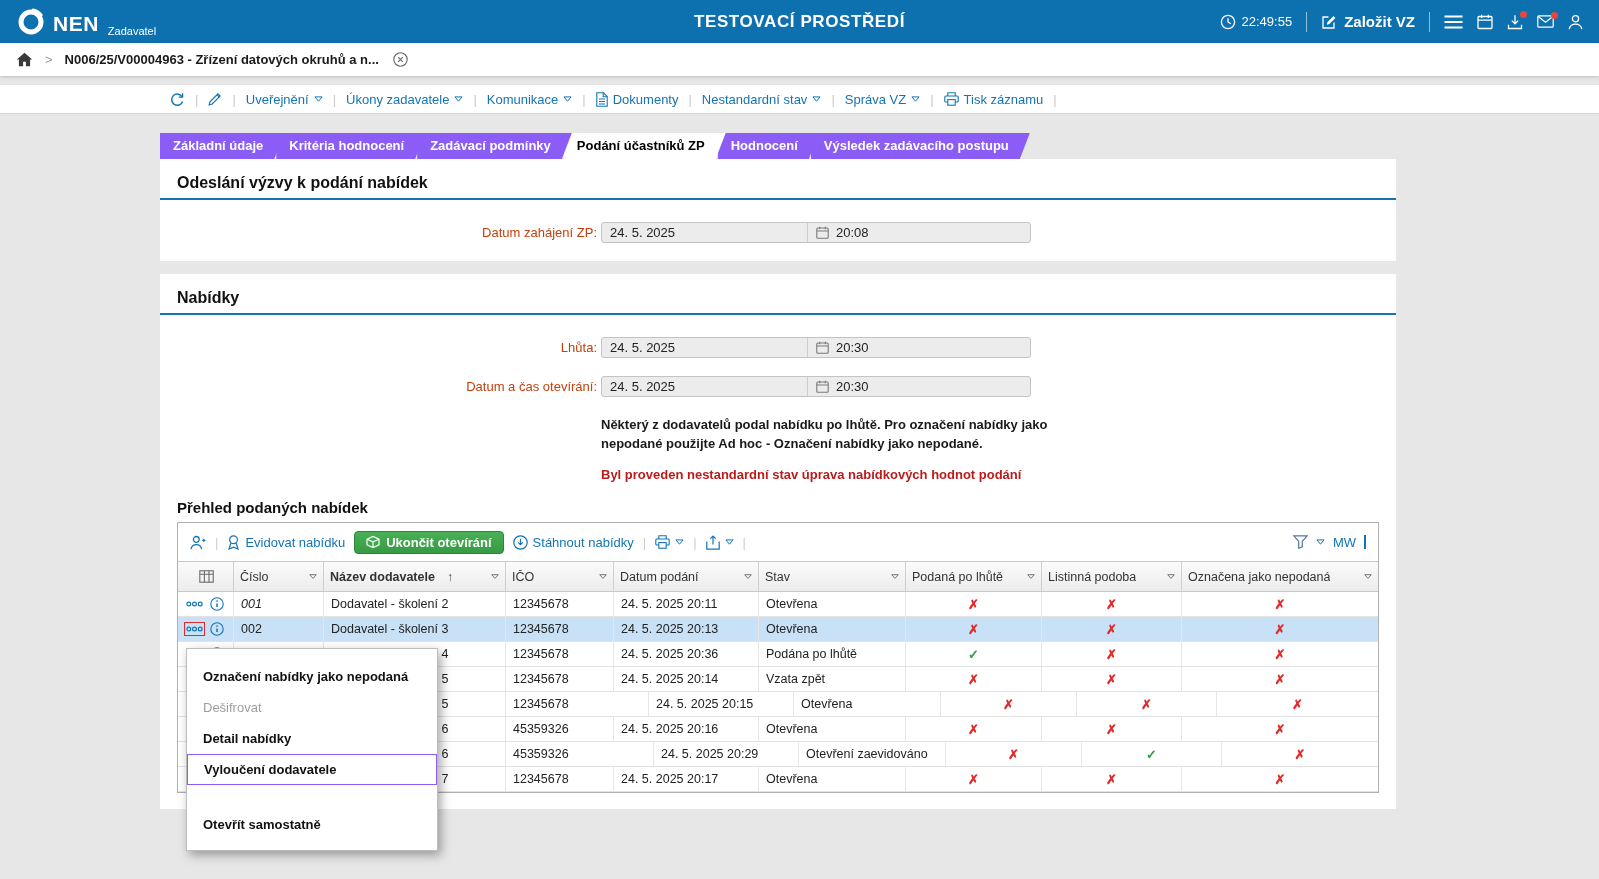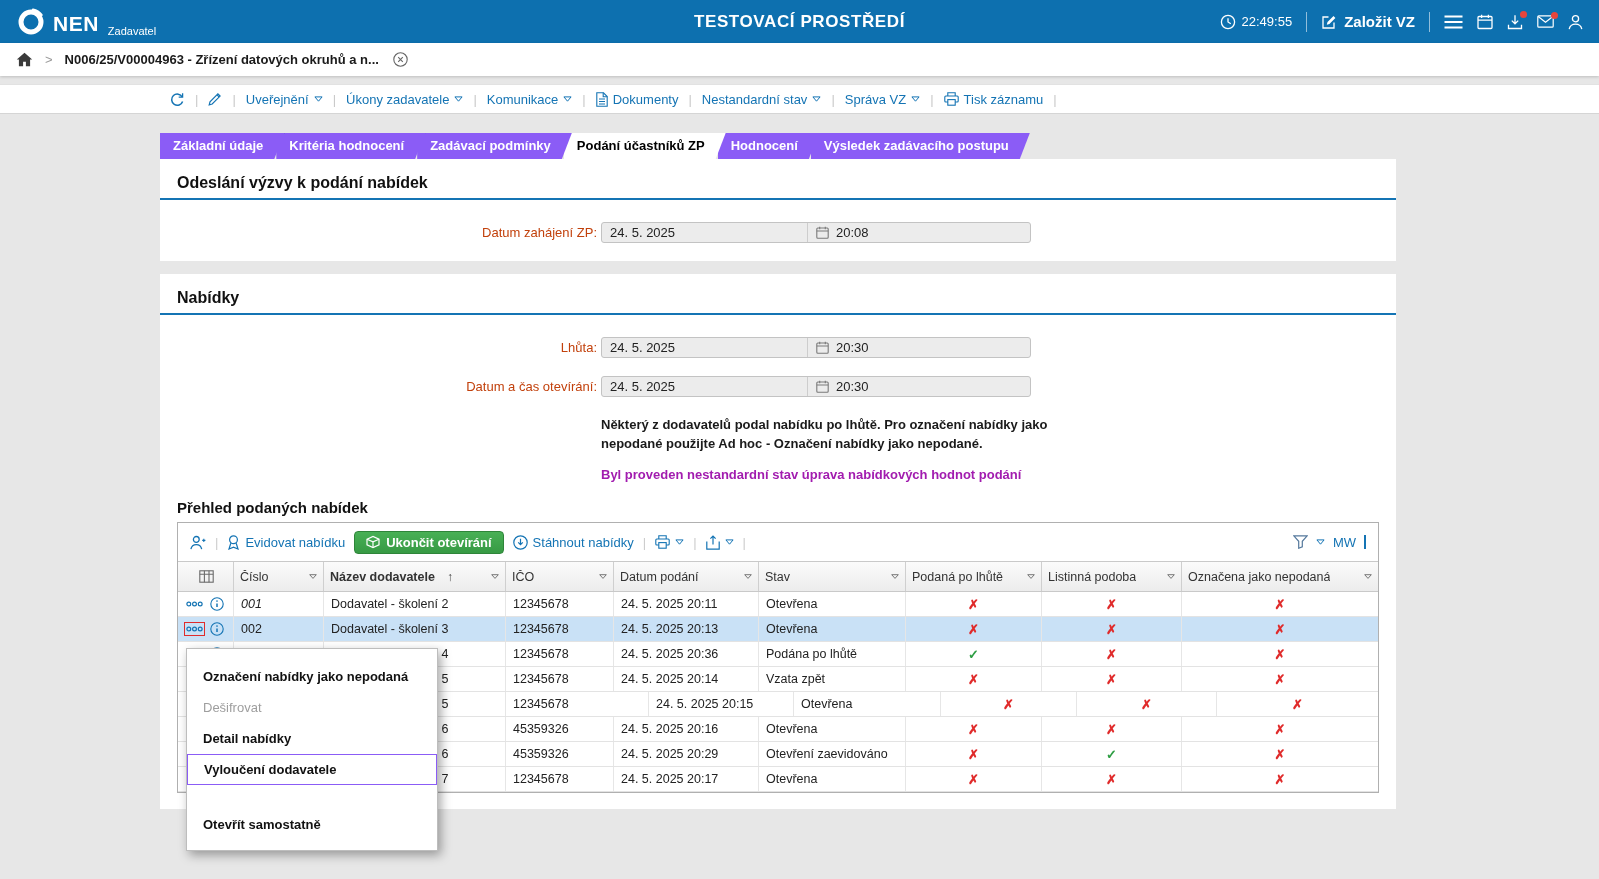--- a/index.html
+++ b/index.html
@@ -45,21 +45,21 @@
   .section-title{font-size:16px;font-weight:bold;color:#111;padding:15px 0 6px 17px}
   .rule{border-bottom:2px solid #1474b4}
   .field-row{display:flex;align-items:center}
   .field-row label{width:437px;text-align:right;color:#c2410c}
   .mt22{margin-top:22px}.mt18{margin-top:18px}
   .datetime{margin-left:4px;width:430px;height:21px;background:#ececec;border:1px solid #c3c3c3;border-radius:3px;display:flex;align-items:center;overflow:hidden;cursor:pointer}
   .datetime .d{width:205px;padding-left:8px}
   .datetime .divcal{display:inline-flex;align-items:center;padding-left:8px;border-left:1px solid #cdcdcd;height:100%}
   .datetime .t{padding-left:7px}
   .info-text{margin:18px 0 0 441px;width:452px;font-weight:bold;line-height:19px;color:#1a1a1a}
-  .warn-text{margin:14px 12px 0 441px;font-weight:bold;color:#a21caf;line-height:16px}
+  .warn-text{margin:14px 12px 0 441px;font-weight:bold;color:#b91c1c;line-height:16px}
   .subhead{font-size:15px;font-weight:bold;color:#111;margin:16px 0 6px 17px;line-height:17px}
 
   
   .grid{margin:4px 17px 0;border:1px solid #b0b0b0;position:relative;background:#fff}
   .grid-toolbar{height:38px;display:flex;align-items:center;gap:9px;padding:0 12px}
   .gt-sep{color:#ccc}
   .gt-link{display:inline-flex;align-items:center;gap:5px;color:#1474b4;cursor:pointer;white-space:nowrap}
   .btn-green{display:inline-flex;align-items:center;gap:6px;background:linear-gradient(#48b055,#379a44);border:1px solid #2e8539;color:#fff;font-weight:bold;font-size:13px;font-family:inherit;padding:3px 11px;border-radius:4px;cursor:pointer}
   .gt-right{margin-left:auto;display:inline-flex;align-items:center;gap:8px}
   .mw{color:#1474b4;cursor:pointer}
@@ -680,21 +680,21 @@
               <svg width="14" height="14" viewBox="0 0 14 14" fill="none" stroke="#1474b4" stroke-width="1.1">
                 <circle cx="7" cy="7" r="6.2"></circle>
                 <path d="M7 6.4v3.6" stroke-width="1.5"></path>
                 <circle cx="7" cy="4" r=".85" fill="#1474b4" stroke="none"></circle>
               </svg>
             </span>
           </div>
           <div class="gc" style="width: 90px;"></div>
           <div class="gc" style="width: 182px;">Dodavatel - školení 6</div>
           <div class="gc" style="width: 108px;">45359326</div>
-          <div class="gc" style="width: 145px;">24. 5. 2025 20:29</div>
+          <div class="gc" style="width: 145px; margin-left: 40px;">24. 5. 2025 20:29</div>
           <div class="gc" style="width: 147px;">Otevření zaevidováno</div>
           <div class="gc mark no" style="width: 136px;">✗</div>
           <div class="gc mark ok" style="width: 140px;">✓</div>
           <div class="gc mark no" style="flex: 1 1 0%;">✗</div>
         </div>
         <div class="grow">
           <div class="gc c-icons">
             <span class="trigger">
               <svg width="17" height="8" viewBox="0 0 17 8" fill="none" stroke="#1474b4" stroke-width="1.2">
                 <circle cx="2.8" cy="4" r="1.9"></circle>

